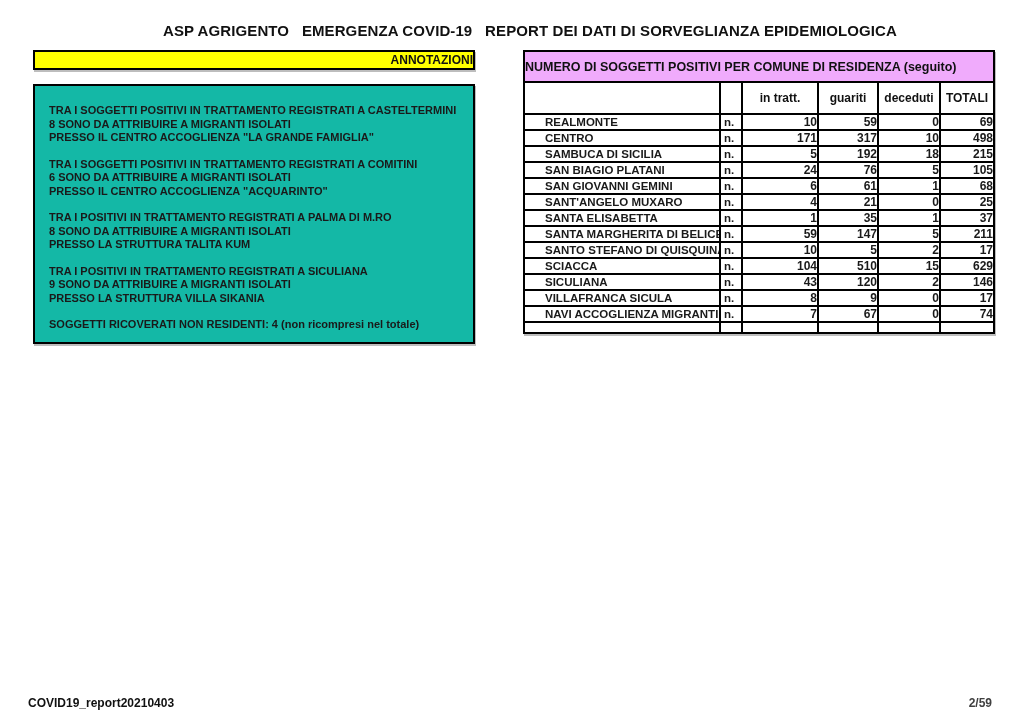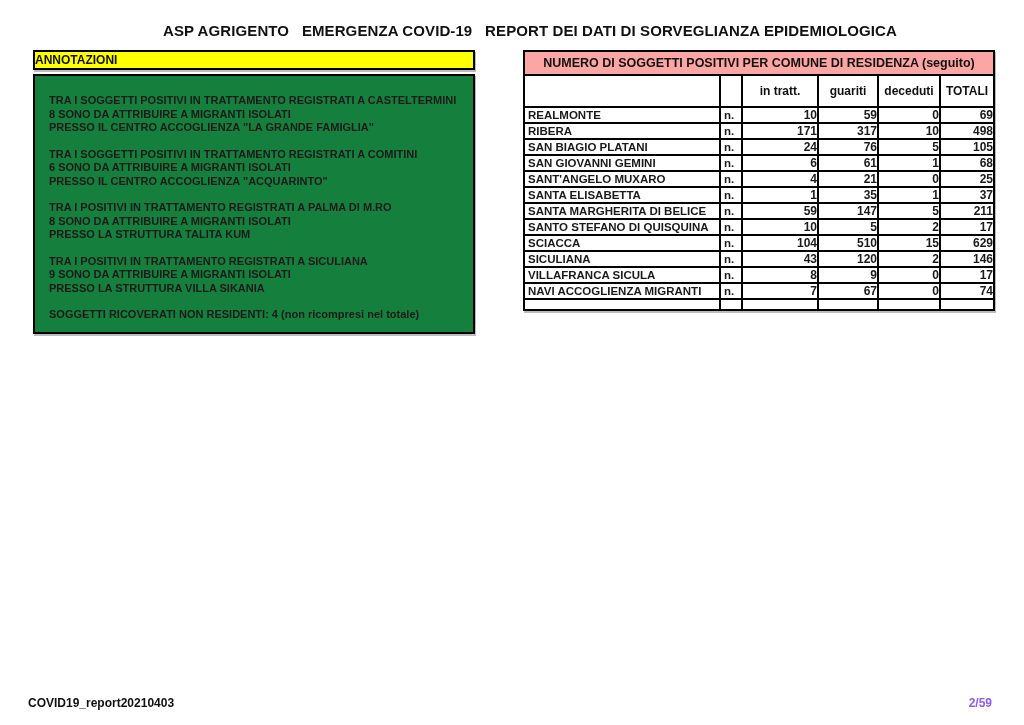--- a/index.html
+++ b/index.html
@@ -27,32 +27,32 @@
   .annotations-wrap {
     position: absolute;
     left: 33px; top: 50px;
     width: 442px;
   }
   .annotations-header {
     height: 20px;
     background: #ffff00;
     border: 2px solid #000000;
     box-shadow: 1px 2px 0 0 #bdbdbd;
-    text-align: left;
+    text-align: right;
     font-size: 12px;
     font-weight: bold;
     line-height: 16px;
     color: #111111;
   }
   .annotations-body {
-    margin-top: 4px;
+    margin-top: 14px;
     height: 260px;
     border: 2px solid #000000;
     box-shadow: 1px 2px 0 0 #bdbdbd;
-    background: #15803d;
+    background: #14b8a6;
     padding: 18px 4px 0 14px;
   }
   .annotation-paragraph { margin-bottom: 13px; }
   .annotation-line {
     font-size: 11px;
     font-weight: bold;
     line-height: 13.5px;
     color: #1a1a1a;
     white-space: nowrap;
   }
@@ -69,37 +69,37 @@
     table-layout: fixed;
     box-shadow: 1px 2px 0 0 #bdbdbd;
     background: #ffffff;
   }
   table.positives td, table.positives th {
     border: 2px solid #000000;
     font-weight: bold;
     overflow: hidden;
   }
   .tbl-title-cell {
-    background: #fca5a5;
-    text-align: center;
+    background: #f0abfc;
+    text-align: left;
     font-size: 12.5px;
-    height: 24px;
+    height: 31px;
     line-height: 14px;
     color: #111111;
   }
   .tbl-col-head {
     text-align: center;
     font-size: 12px;
     height: 32px;
     color: #111111;
   }
   td.comune-cell {
     text-align: left;
     font-size: 11.5px;
-    padding-left: 3px;
+    padding-left: 20px;
     height: 14px;
     white-space: nowrap;
   }
   td.n-label-cell {
     text-align: left;
     padding-left: 3px;
     font-size: 11.5px;
   }
   td.value-cell {
     text-align: right;
@@ -113,21 +113,21 @@
     left: 28px; top: 696px;
     font-size: 12px;
     font-weight: bold;
     color: #111111;
   }
   .footer-right {
     position: absolute;
     right: 32px; top: 696px;
     font-size: 12px;
     font-weight: bold;
-    color: #8b5cf6;
+    color: #404040;
   }
 </style>
 </head>
 <body>
 
 <div class="page-title">ASP AGRIGENTO   EMERGENZA COVID-19   REPORT DEI DATI DI SORVEGLIANZA EPIDEMIOLOGICA</div>
 
 <div class="annotations-wrap">
   <div class="annotations-header">ANNOTAZIONI</div>
   <div class="annotations-body">
@@ -183,28 +183,36 @@
     <tbody>
         <tr>
           <td class="comune-cell">REALMONTE</td>
           <td class="n-label-cell">n.</td>
           <td class="value-cell">10</td>
           <td class="value-cell">59</td>
           <td class="value-cell">0</td>
           <td class="value-cell">69</td>
         </tr>
         <tr>
-          <td class="comune-cell">RIBERA</td>
+          <td class="comune-cell">CENTRO</td>
           <td class="n-label-cell">n.</td>
           <td class="value-cell">171</td>
           <td class="value-cell">317</td>
           <td class="value-cell">10</td>
           <td class="value-cell">498</td>
         </tr>
         <tr>
+          <td class="comune-cell">SAMBUCA DI SICILIA</td>
+          <td class="n-label-cell">n.</td>
+          <td class="value-cell">5</td>
+          <td class="value-cell">192</td>
+          <td class="value-cell">18</td>
+          <td class="value-cell">215</td>
+        </tr>
+        <tr>
           <td class="comune-cell">SAN BIAGIO PLATANI</td>
           <td class="n-label-cell">n.</td>
           <td class="value-cell">24</td>
           <td class="value-cell">76</td>
           <td class="value-cell">5</td>
           <td class="value-cell">105</td>
         </tr>
         <tr>
           <td class="comune-cell">SAN GIOVANNI GEMINI</td>
           <td class="n-label-cell">n.</td>

